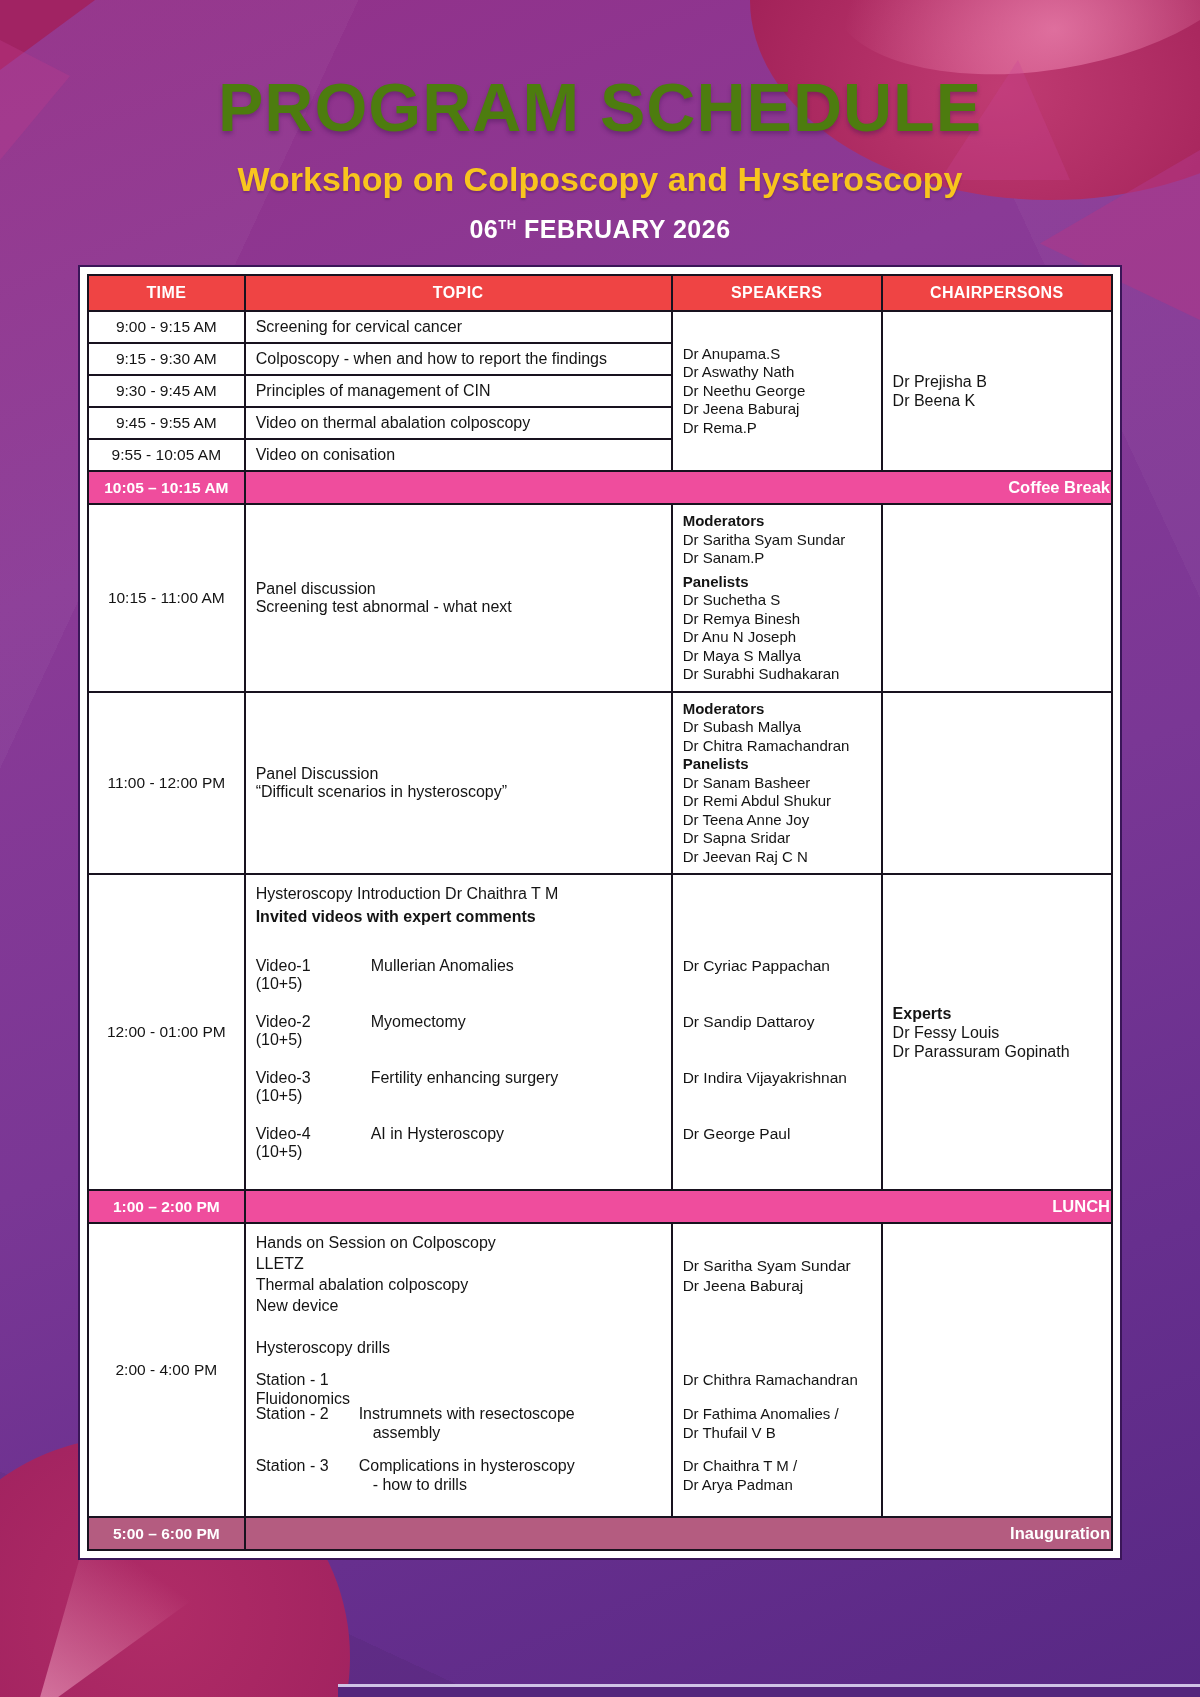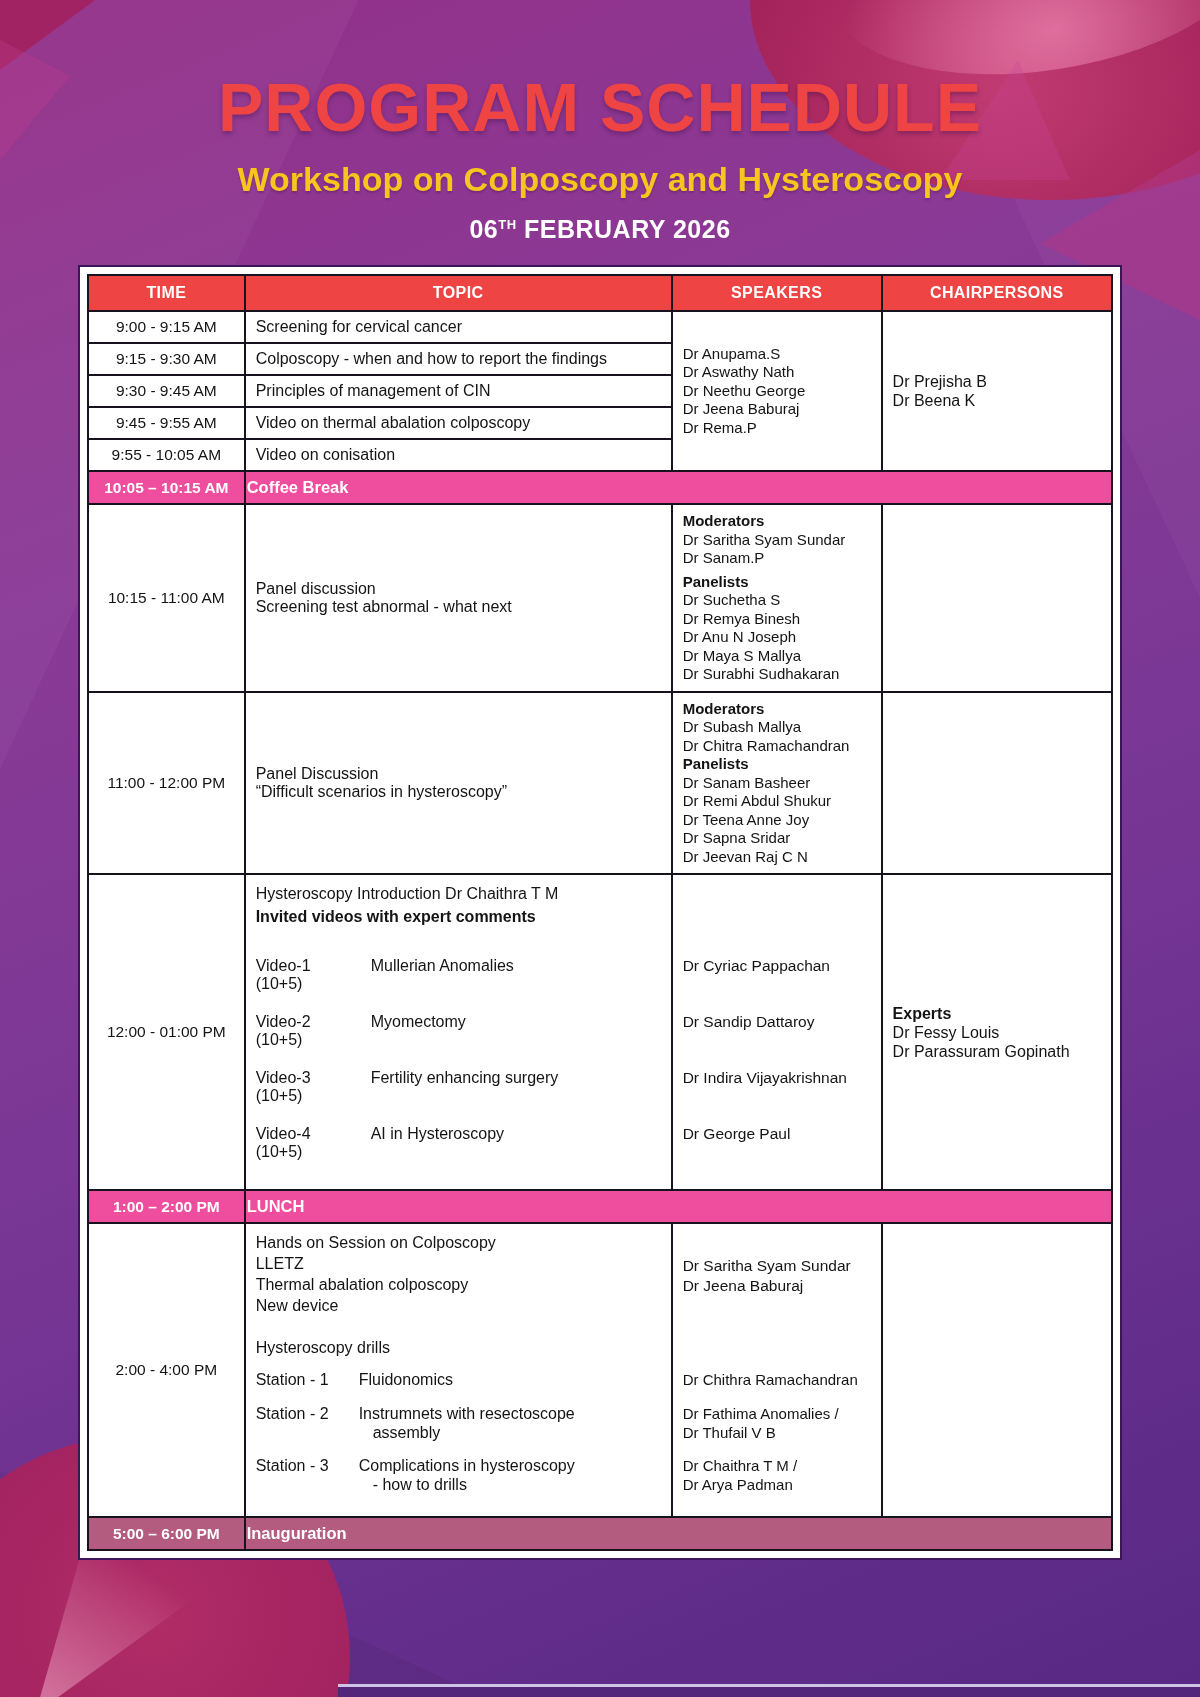--- a/index.html
+++ b/index.html
@@ -27,40 +27,40 @@
   .tri-r2{right:130px;top:60px;width:130px;height:120px;background:rgba(200,70,150,.28);clip-path:polygon(60% 0,100% 100%,0 100%);}
   .quarter-bl{position:absolute;left:-90px;bottom:-180px;width:440px;height:440px;border-radius:50%;
       background:radial-gradient(circle at 55% 40%,#b02c67 0%,#a22360 60%,#931c55 100%);}
   .quarter-bl-hi{position:absolute;left:20px;bottom:-40px;width:180px;height:260px;border-radius:50%;
       transform:rotate(35deg);
       background:linear-gradient(0deg,rgba(255,190,215,.55),rgba(255,190,215,0) 70%);
       clip-path:polygon(0 0,100% 0,50% 100%);}
   .footer-bar{position:absolute;left:338px;right:0;bottom:0;height:10px;background:#53267c;border-top:3px solid #cfc4e6;}
   
   .header{position:absolute;top:68px;left:0;width:100%;text-align:center;z-index:3;}
-  .title{font-size:68px;font-weight:800;letter-spacing:1px;color:#ef4444;margin:0;
+  .title{font-size:68px;font-weight:800;letter-spacing:1px;color:#4d7c0f;margin:0;
          text-shadow:0 3px 4px rgba(55,15,75,.35);}
   .subtitle{font-size:34px;font-weight:700;color:#f8c51e;margin:14px 0 0 0;
          text-shadow:0 2px 2px rgba(55,15,75,.3);}
   .date{font-size:25px;font-weight:700;color:#fff;margin:16px 0 0 0;letter-spacing:.5px;}
   .date sup{font-size:13px;}
   
   .card{position:absolute;left:80px;top:267px;width:1040px;background:#fff;padding:7px;
         box-sizing:border-box;box-shadow:0 0 0 2px #3a1658;z-index:3;}
   table{width:100%;border-collapse:collapse;table-layout:fixed;color:#141414;}
   th,td{border:2px solid #18121f;}
   th{background:#ef4444;color:#fff;font-size:16px;font-weight:700;letter-spacing:.4px;padding:8px 3px;}
   td{vertical-align:middle;}
   td.time{text-align:center;font-size:15.5px;padding:3px 2px;}
   td.topic{font-size:16px;padding:3px 10px;}
   .simple-row td{height:24px;}
   
   tr.bar td{background:#ef4d9d;color:#fff;font-weight:700;}
   tr.bar td.time{font-size:15.5px;height:25px;}
-  tr.bar td.label{text-align:left;font-size:16.5px;}
+  tr.bar td.label{text-align:right;font-size:16.5px;}
   tr.bar.mauve td{background:#b45c80;}
   
   .speakers{font-size:15px;line-height:18.5px;padding:7px 6px 7px 10px;vertical-align:middle;}
   .chairs{font-size:16px;line-height:19px;padding:4px 6px 4px 10px;}
   .grouphead{font-weight:700;}
   .mt{margin-top:5px;}
   
   td.vtop{vertical-align:top;}
   .v-topic{padding:8px 10px;font-size:16px;}
   .v-intro{line-height:22px;}
@@ -71,21 +71,21 @@
   .v-dur{display:block;}
   .v-title{flex:1;}
   .v-sp{padding:8px 6px 0 10px;font-size:15.5px;}
   .v-sp-spacer{height:74px;}
   .v-sp-item{height:56px;}
   
   .h-topic{padding:8px 10px;font-size:16px;line-height:21px;}
   .seg-intro{height:92px;}
   .seg-drills{height:46px;display:flex;align-items:center;}
   .st{display:flex;line-height:19px;margin-bottom:9px;}
-  .st1{height:25px;}
+  .st1{height:25px;flex-direction:column;}
   .st2{height:43px;}
   .st-label{width:103px;}
   .st-title{flex:1;}
   .st-title .ind{display:block;padding-left:14px;}
   .h-sp{padding:8px 6px 0 10px;font-size:15.5px;line-height:20px;}
   .h-sp .seg-intro{padding-top:24px;box-sizing:border-box;}
   .h-sp .sst{line-height:19px;margin-bottom:9px;font-size:15px;}
 </style>
 </head>
 <body>

